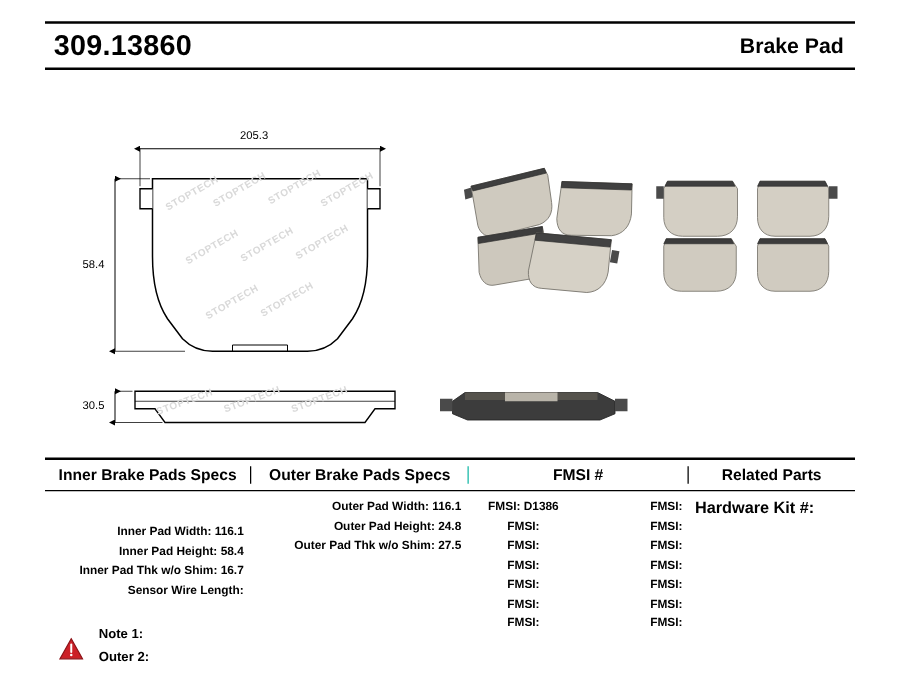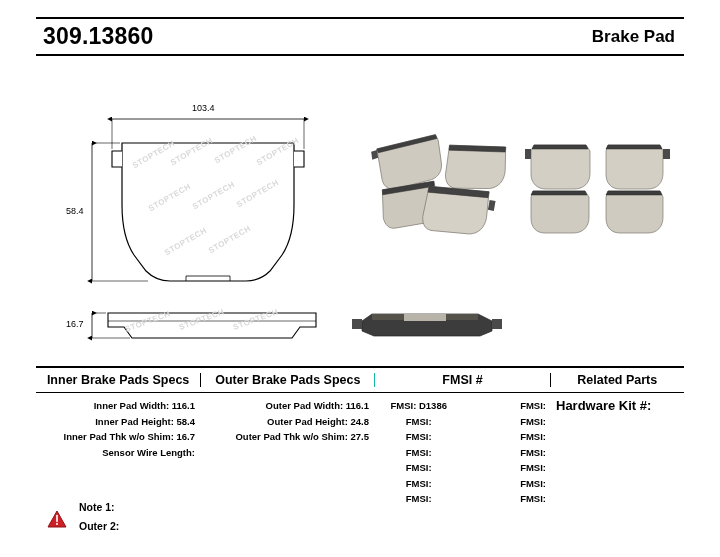--- a/index.html
+++ b/index.html
@@ -89,21 +89,21 @@
   }
   .col-inner  { width: 165px; }
   .col-outer  { width: 174px; border-left: 1px solid #000; }
   .col-fmsi   { width: 175px; border-left: 1px solid #14b8a6; }
   .col-rel    { width: 134px; border-left: 1px solid #000; }
 
   .specs-body {
     display: flex;
     padding-top: 5px;
   }
-  .body-inner { width: 165px; }
+  .body-inner { width: 165px; margin-top: 20px; }
   .body-outer { width: 174px; }
   .body-fmsi  { width: 175px; }
   .body-rel   { width: 134px; }
 
   .spec-row {
     font-size: 9.5px;
     font-weight: bold;
     text-align: right;
     padding-right: 6px;
     line-height: 15.5px;
@@ -293,23 +293,23 @@
                  L374,281
                  L362,276 Z" fill="#3c3c3c" stroke="#262626" stroke-width="0.7"></path>
         <path d="M372,259 L478,259 L478,265 L372,265 Z" fill="#55524c"></path>
         <rect x="404" y="259" width="42" height="7" fill="#b9b4a9"></rect>
         <path d="M492,264 L502,264 L502,274 L492,274 Z" fill="#4a4a4a"></path>
         <path d="M352,264 L362,264 L362,274 L352,274 Z" fill="#4a4a4a"></path>
       </g>
     </svg>
 
     
-    <div class="dim-label" style="left:192px; top:48px;">103.4</div>
+    <div class="dim-label" style="left:192px; top:48px;">205.3</div>
     <div class="dim-label" style="left:66px; top:151px;">58.4</div>
-    <div class="dim-label" style="left:66px; top:264px;">16.7</div>
+    <div class="dim-label" style="left:66px; top:264px;">30.5</div>
 
     
     <div class="watermark" style="left:130px; top:95px; transform:rotate(-30deg);">STOPTECH</div>
     <div class="watermark" style="left:168px; top:92px; transform:rotate(-30deg);">STOPTECH</div>
     <div class="watermark" style="left:212px; top:90px; transform:rotate(-30deg);">STOPTECH</div>
     <div class="watermark" style="left:254px; top:92px; transform:rotate(-30deg);">STOPTECH</div>
     <div class="watermark" style="left:146px; top:138px; transform:rotate(-30deg);">STOPTECH</div>
     <div class="watermark" style="left:190px; top:136px; transform:rotate(-30deg);">STOPTECH</div>
     <div class="watermark" style="left:234px; top:134px; transform:rotate(-30deg);">STOPTECH</div>
     <div class="watermark" style="left:162px; top:182px; transform:rotate(-30deg);">STOPTECH</div>

